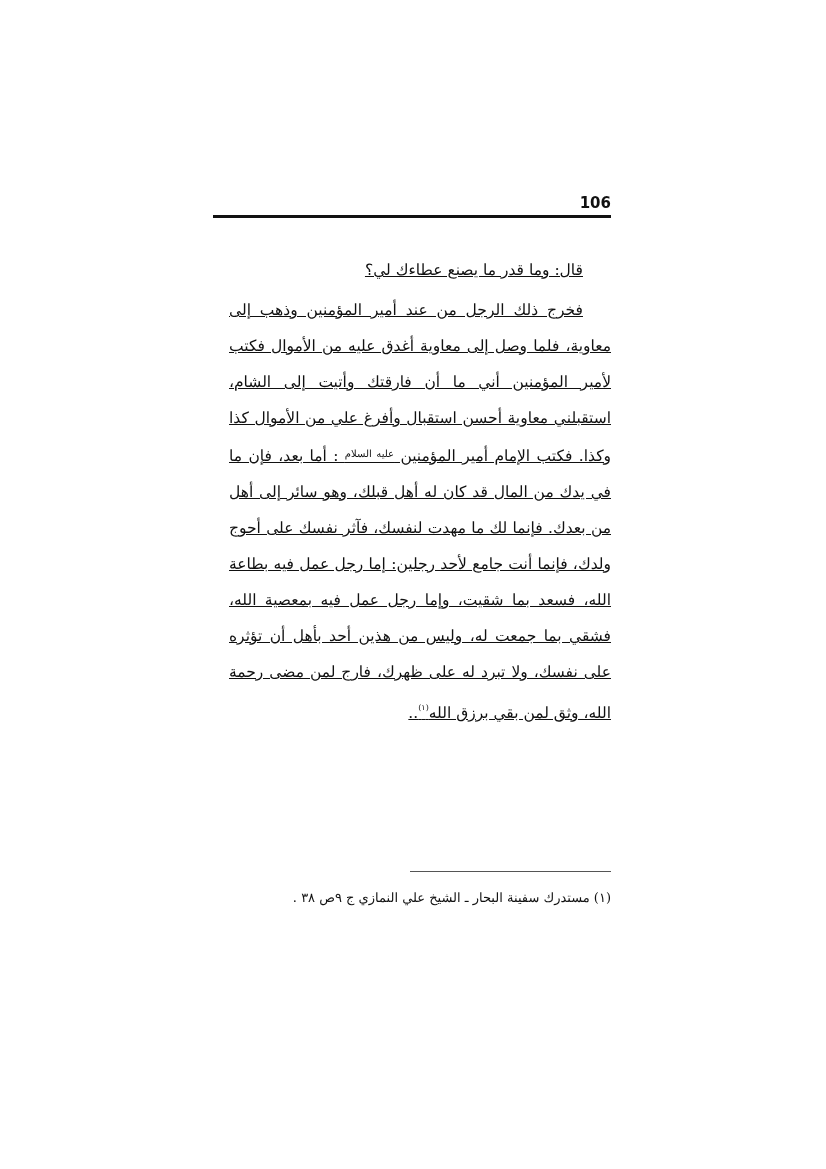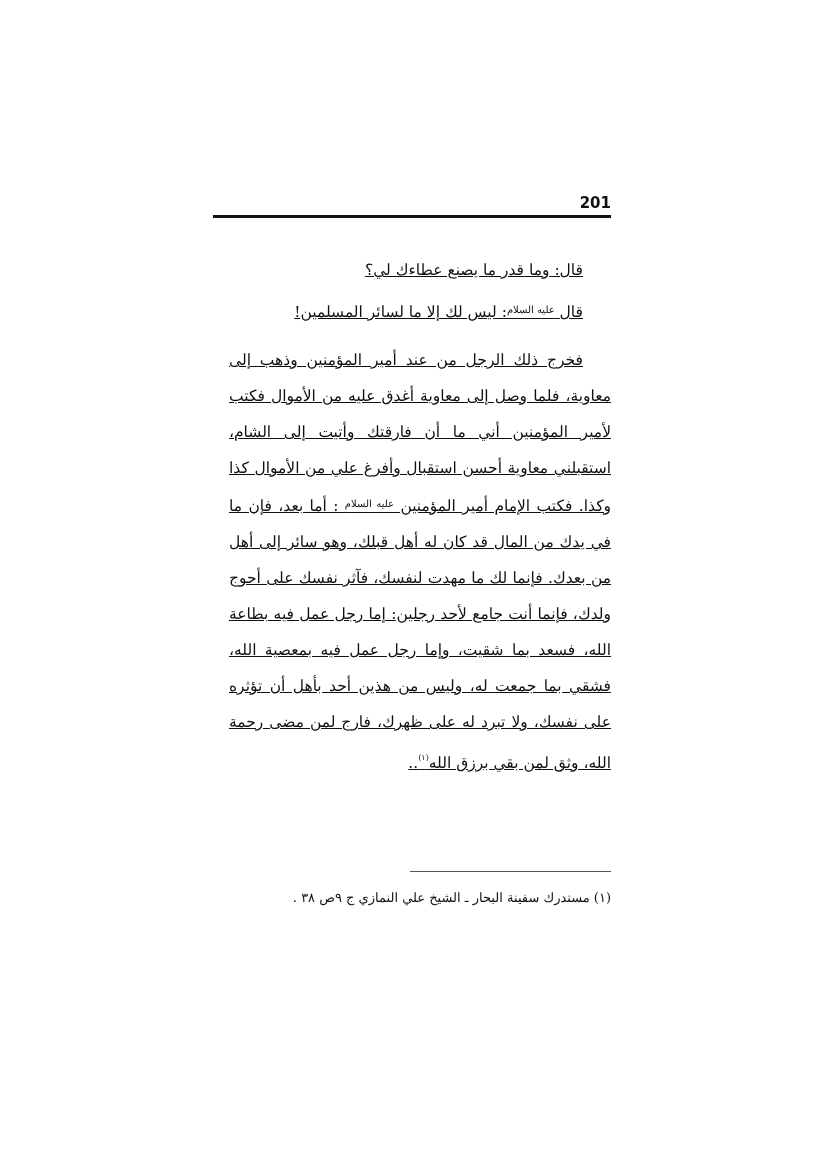--- a/index.html
+++ b/index.html
@@ -98,30 +98,27 @@
       font-size: 13px;
       line-height: 22px;
     }
   </style>
 </head>
 <body>
 
 <div class="page">
 
   <div class="running-head">
-    <span class="page-no">201</span>
+    <span class="page-no">106</span>
   </div>
   <div class="head-rule"></div>
 
   <div class="body-text">
     <p class="dialog">
       <span>قال: وما قدر ما يصنع عطاءك لي؟</span>
-    </p>
-    <p class="dialog">
-      <span>قال </span><span class="honorific">عليه السلام</span><span>: ليس لك إلا ما لسائر المسلمين!</span>
     </p>
     <p class="para">
       <span>فخرج ذلك الرجل من عند أمير المؤمنين وذهب إلى معاوية، فلما وصل إلى معاوية أغدق عليه من الأموال فكتب لأمير المؤمنين أني ما أن فارقتك وأتيت إلى الشام، استقبلني معاوية أحسن استقبال وأفرغ علي من الأموال كذا وكذا. فكتب الإمام أمير المؤمنين </span><span class="honorific">عليه السلام</span><span> : أما بعد، فإن ما في يدك من المال قد كان له أهل قبلك، وهو سائر إلى أهل من بعدك. فإنما لك ما مهدت لنفسك، فآثر نفسك على أحوج ولدك، فإنما أنت جامع لأحد رجلين: إما رجل عمل فيه بطاعة الله، فسعد بما شقيت، وإما رجل عمل فيه بمعصية الله، فشقي بما جمعت له، وليس من هذين أحد بأهل أن تؤثره على نفسك، ولا تبرد له على ظهرك، فارج لمن مضى رحمة الله، وثق لمن بقي برزق الله</span><sup class="fn-ref">(١)</sup><span>..</span>
     </p>
   </div>
 
   <div class="fn-rule"></div>
 
   <div class="footnote">
     <span>(١)</span>

